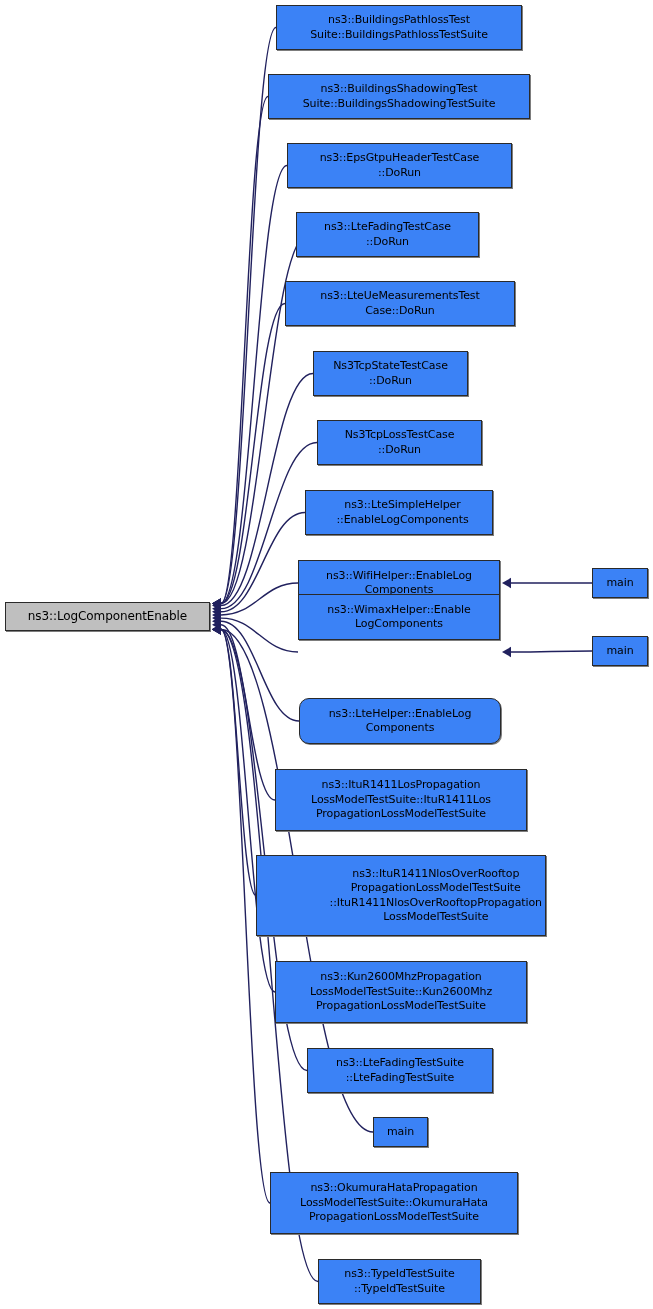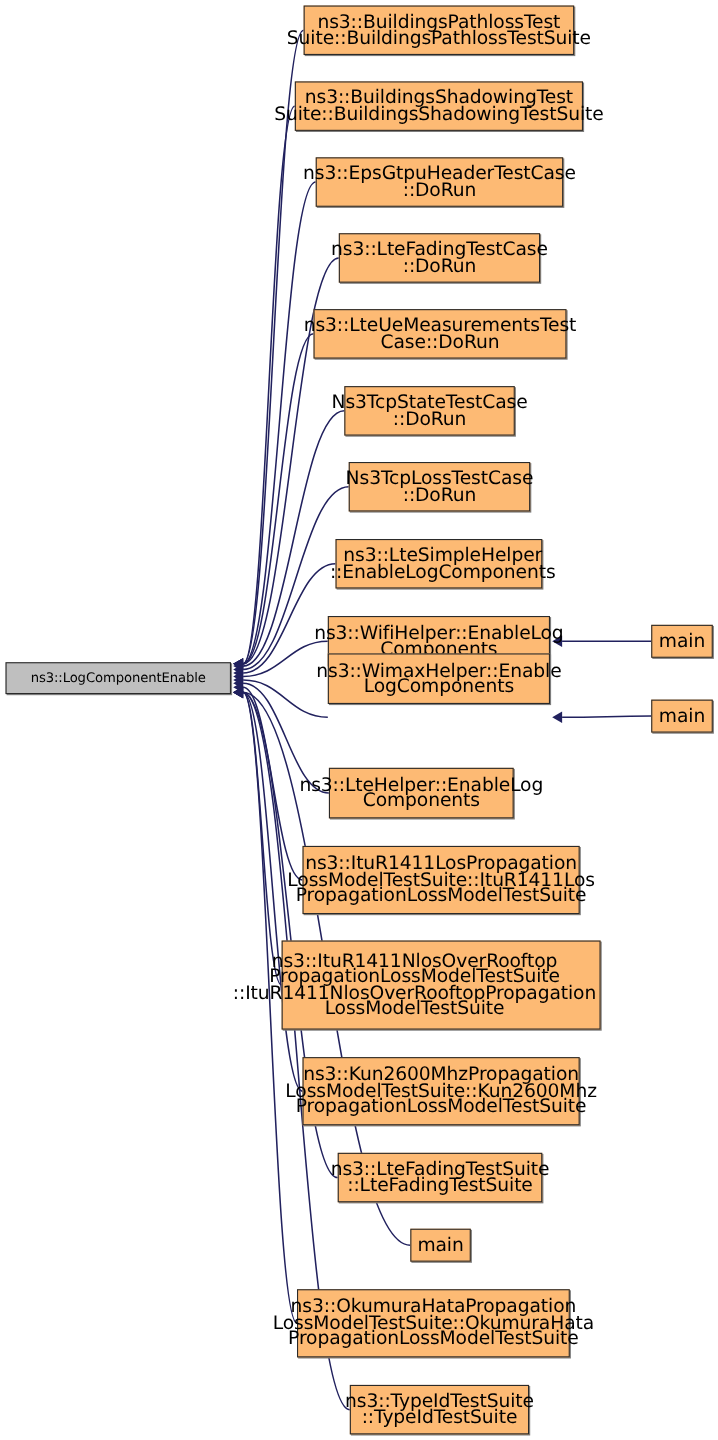--- a/index.html
+++ b/index.html
@@ -22,27 +22,27 @@
     position: absolute;
     left: 0;
     top: 0;
     width: 653px;
     height: 1309px;
   }
   .node {
     position: absolute;
     box-sizing: border-box;
     border: 1px solid #2a2a2a;
-    background: #fdba74;
+    background: #3b82f6;
     color: #000000;
     display: flex;
     align-items: center;
     justify-content: center;
     text-align: center;
-    font-size: 17px;
+    font-size: 11px;
     line-height: 14.5px;
     letter-spacing: -0.1px;
     white-space: pre-line;
     padding: 0 3px;
     box-shadow: 1px 1px 0 0 #7d7d7d;
   }
   .node.hub {
     background: #bfbfbf;
     font-size: 12px;
   }
@@ -94,35 +94,35 @@
       <polygon points="502,652 511,646.8 511,657.2" fill="#21215e"></polygon>
     </svg>
   <div id="node-layer">
       <div class="node hub" style="left: 5px; top: 602px; width: 205px; height: 29px;"><span>ns3::LogComponentEnable</span></div>
       <div class="node" style="left: 276px; top: 5px; width: 246px; height: 45px;"><span>ns3::BuildingsPathlossTest
 Suite::BuildingsPathlossTestSuite</span></div>
       <div class="node" style="left: 268px; top: 74px; width: 262px; height: 45px;"><span>ns3::BuildingsShadowingTest
 Suite::BuildingsShadowingTestSuite</span></div>
       <div class="node" style="left: 287px; top: 143px; width: 225px; height: 45px;"><span>ns3::EpsGtpuHeaderTestCase
 ::DoRun</span></div>
-      <div class="node" style="left: 308px; top: 212px; width: 183px; height: 45px;"><span>ns3::LteFadingTestCase
+      <div class="node" style="left: 296px; top: 212px; width: 183px; height: 45px;"><span>ns3::LteFadingTestCase
 ::DoRun</span></div>
       <div class="node" style="left: 285px; top: 281px; width: 230px; height: 45px;"><span>ns3::LteUeMeasurementsTest
 Case::DoRun</span></div>
       <div class="node" style="left: 313px; top: 351px; width: 155px; height: 45px;"><span>Ns3TcpStateTestCase
 ::DoRun</span></div>
       <div class="node" style="left: 317px; top: 420px; width: 165px; height: 45px;"><span>Ns3TcpLossTestCase
 ::DoRun</span></div>
       <div class="node" style="left: 305px; top: 490px; width: 188px; height: 45px; padding-left: 10px;"><span>ns3::LteSimpleHelper
 ::EnableLogComponents</span></div>
       <div class="node" style="left: 298px; top: 560px; width: 202px; height: 46px;"><span>ns3::WifiHelper::EnableLog
 Components</span></div>
       <div class="node" style="left: 298px; top: 594px; width: 202px; height: 46px;"><span>ns3::WimaxHelper::Enable
 LogComponents</span></div>
-      <div class="node" style="left: 299px; top: 698px; width: 168px; height: 46px;"><span>ns3::LteHelper::EnableLog
+      <div class="node" style="left: 299px; top: 698px; width: 202px; height: 46px; border-radius: 10px;"><span>ns3::LteHelper::EnableLog
 Components</span></div>
       <div class="node" style="left: 275px; top: 769px; width: 252px; height: 62px;"><span>ns3::ItuR1411LosPropagation
 LossModelTestSuite::ItuR1411Los
 PropagationLossModelTestSuite</span></div>
       <div class="node" style="left: 256px; top: 855px; width: 290px; height: 81px; justify-content: flex-end;"><span>ns3::ItuR1411NlosOverRooftop
 PropagationLossModelTestSuite
 ::ItuR1411NlosOverRooftopPropagation
 LossModelTestSuite</span></div>
       <div class="node" style="left: 275px; top: 961px; width: 252px; height: 62px;"><span>ns3::Kun2600MhzPropagation
 LossModelTestSuite::Kun2600Mhz

